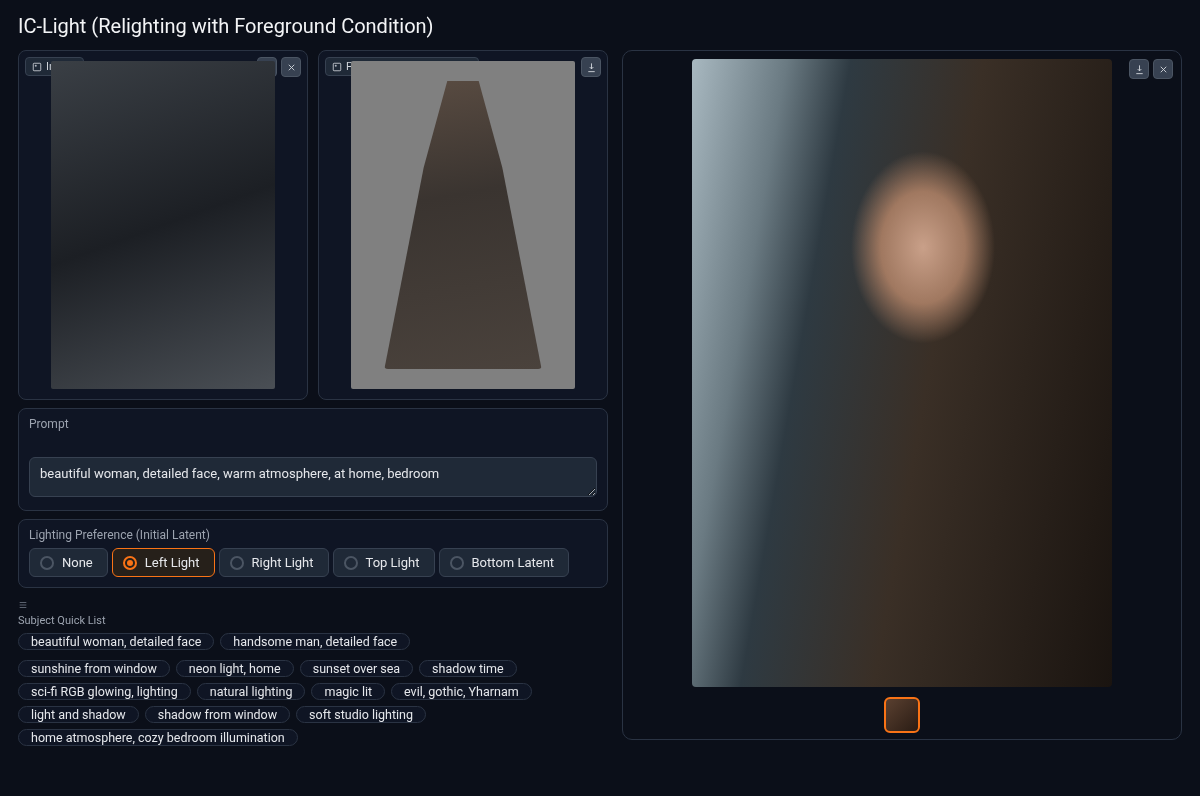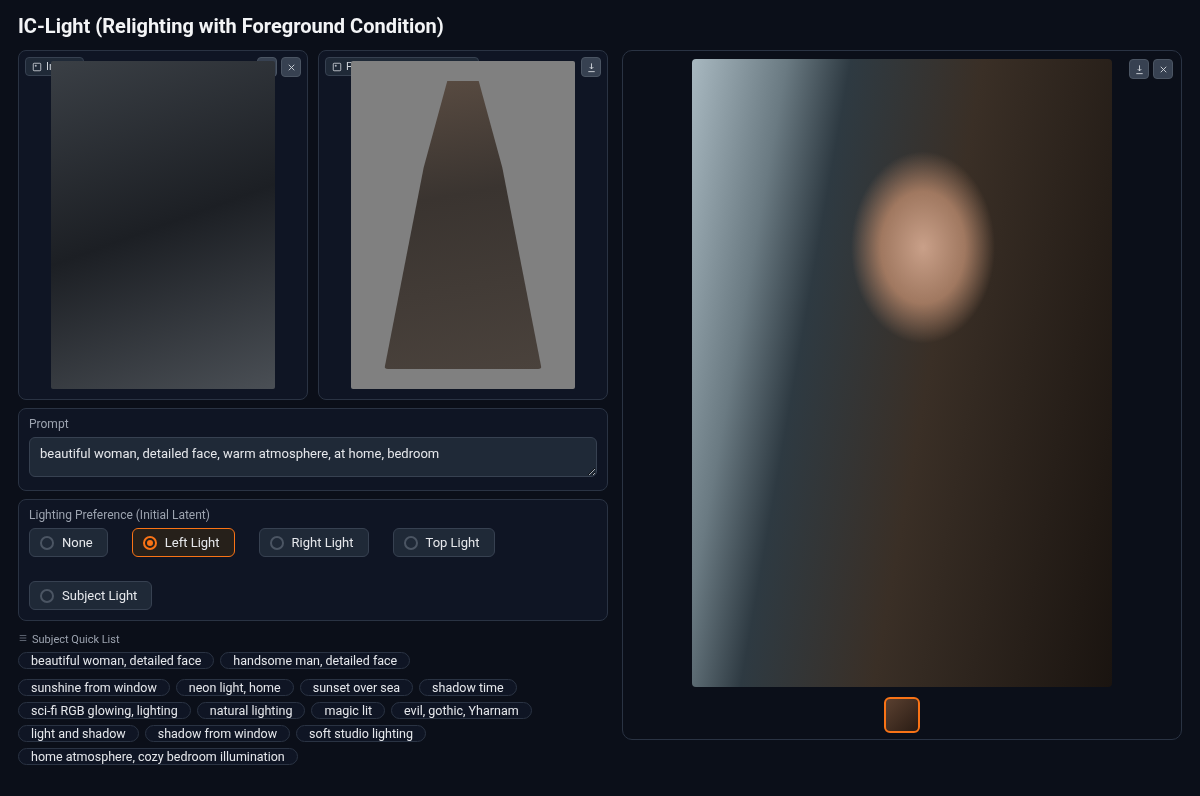--- a/index.html
+++ b/index.html
@@ -3,21 +3,21 @@
 <meta charset="utf-8">
 <style>
   * { box-sizing: border-box; margin: 0; padding: 0; }
   body {
     background: #0b0f19;
     color: #e5e7eb;
     font-family: -apple-system, BlinkMacSystemFont, "Segoe UI", Roboto, sans-serif;
     font-size: 13px;
     padding: 14px 18px;
   }
-  h1 { font-size: 20px; font-weight: 700; margin-bottom: 12px; color: #f3f4f6; }
+  h1 { font-size: 20px; font-weight: 400; margin-bottom: 12px; color: #f3f4f6; }
   .cols { display: flex; gap: 14px; }
   .left { flex: 0 0 590px; display: flex; flex-direction: column; gap: 8px; }
   .right { flex: 1; }
   .row { display: flex; gap: 10px; }
   .panel {
     background: #0f1524;
     border: 1px solid #2a3343;
     border-radius: 8px;
     position: relative;
     overflow: hidden;
@@ -50,40 +50,41 @@
     content:""; width:70%; height:88%;
     background:linear-gradient(170deg,#5a4c42 0%,#3a3430 40%,#4a423c 100%);
     clip-path: polygon(40% 0%, 60% 0%, 75% 30%, 100% 100%, 0% 100%, 25% 30%);
     border-radius:4px;
   }
   .section { padding: 8px 10px 10px; }
   .label { font-size: 12px; color: #9ca3af; margin-bottom: 6px; display:block; }
   textarea {
     width:100%; background:#1f2937; border:1px solid #374151; border-radius:6px;
     color:#e5e7eb; padding:8px 10px; font-family:inherit; font-size:13px;
-    resize:vertical; min-height:36px; height:40px;
-  }
-  .radio-row { display:flex; gap:24px; flex-wrap:wrap; }
+    resize:vertical; min-height:36px; height:40px;margin-top:20px;
+  }
+  .radio-row { display:flex; gap:4px; flex-wrap:wrap; }
   .radio-btn {
     background:#1f2937; border:1px solid #374151; border-radius:6px;
     padding:6px 14px 6px 10px; display:flex; align-items:center; gap:8px;
     cursor:pointer; font-size:13px; color:#e5e7eb;
   }
   .radio-dot {
     width:14px; height:14px; border-radius:50%; border:2px solid #4b5563;
     display:inline-block; position:relative;
   }
   .radio-btn.selected { border-color:#f97316; background:#26201a;justify-content:flex-end; }
   .radio-btn.selected .radio-dot { border-color:#f97316; }
   .radio-btn.selected .radio-dot::after {
     content:""; position:absolute; inset:2px; background:#f97316; border-radius:50%;
   }
   .ql-header {
     font-size:11px; color:#9ca3af; display:flex; align-items:flex-start; gap:4px;
     margin: 4px 0 6px;
+    flex-direction: column;
   }
   .ql-header svg { width:10px; height:10px; stroke:#6b7280; stroke-width:2; fill:none;}
   .chip-row { display:flex; flex-wrap:wrap; gap:6px; margin-bottom:2px;}
   .chip {
     background:#0f1524; border:1px solid #2a3343; border-radius:14px;
     padding:0 12px; font-size:12.5px; color:#e5e7eb; cursor:pointer;
   }
   .output {
     border:1px solid #2a3343; border-radius:10px; height:690px;
     display:flex; flex-direction:column; align-items:center; justify-content:flex-start;
@@ -175,21 +176,21 @@
           <div class="radio-btn">
             <span class="radio-dot"></span>
             <span>Right Light</span>
           </div>
           <div class="radio-btn">
             <span class="radio-dot"></span>
             <span>Top Light</span>
           </div>
           <div class="radio-btn">
             <span class="radio-dot"></span>
-            <span>Subject Light</span>
+            <span>Bottom Latent</span>
           </div>
         </div>
     </div>
 
     <div>
       <div class="ql-header">
         <svg viewBox="0 0 24 24">
             <path d="M4 6h16M4 12h16M4 18h16"></path>
           </svg>
         <span>Subject Quick List</span>

